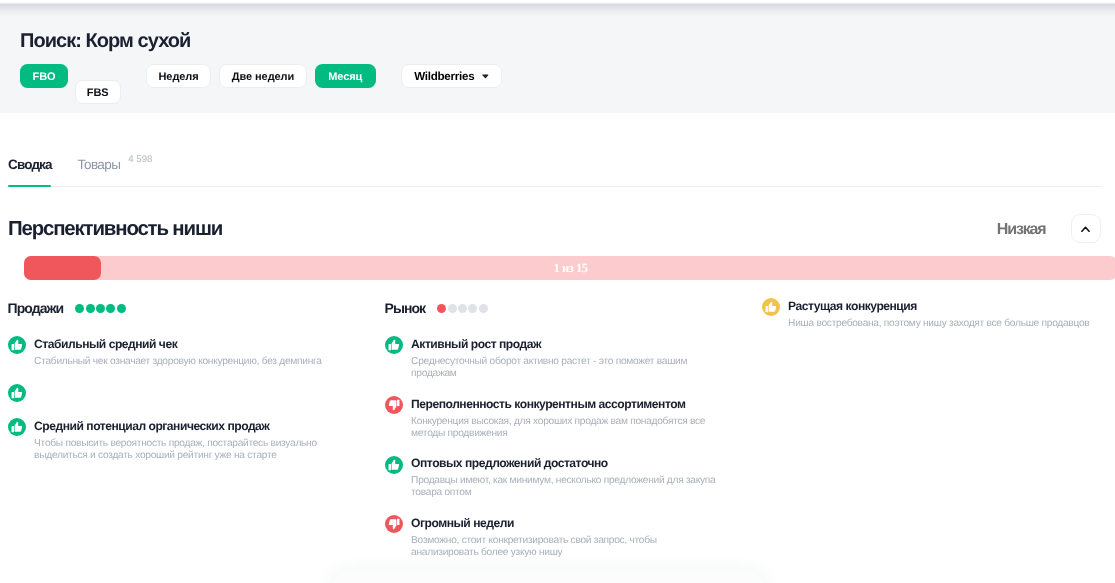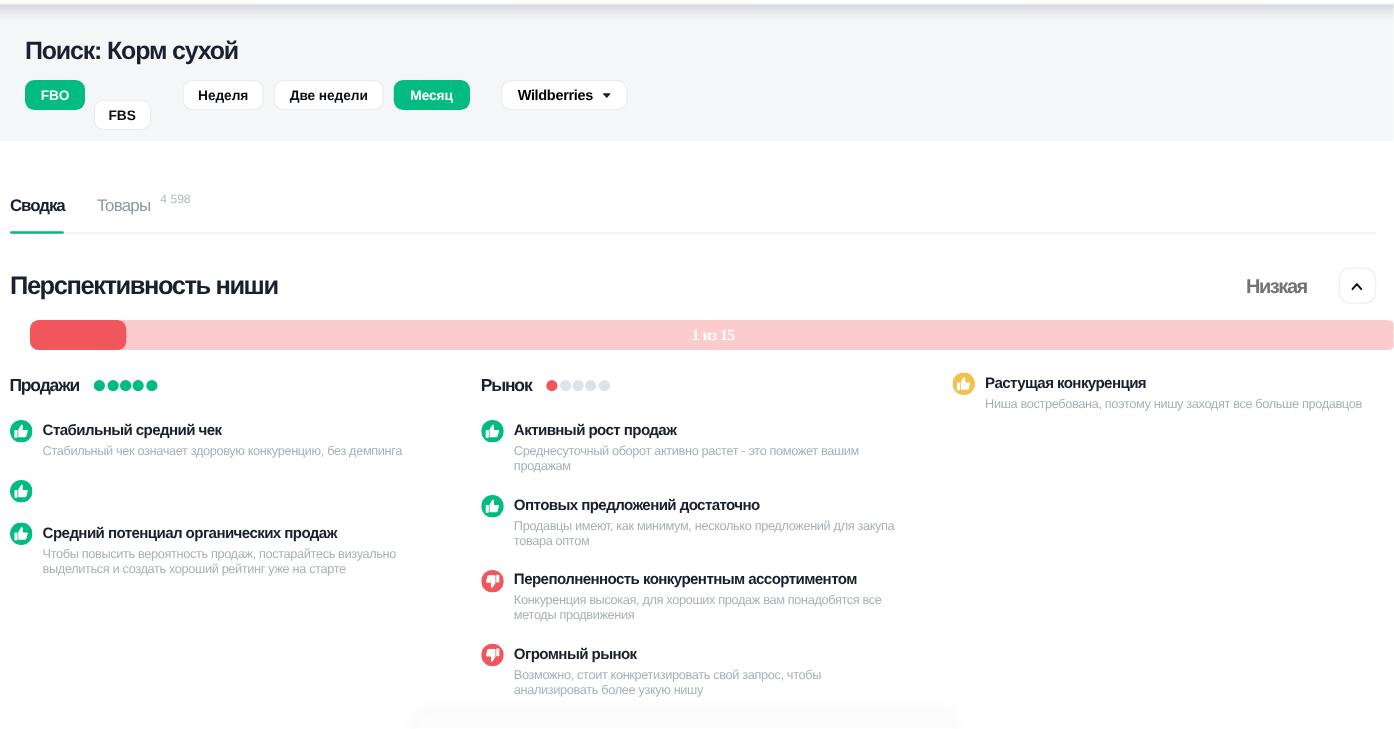--- a/index.html
+++ b/index.html
@@ -230,54 +230,54 @@
               <path d="M6.6 7.6 L8.85 3.95 a0.78 0.78 0 0 1 1.38 0.5 V7.9 h3.0 a0.92 0.92 0 0 1 0.89 1.18 l-0.92 3.73 a1.2 1.2 0 0 1 -1.16 0.9 H7.02 a0.42 0.42 0 0 1 -0.42 -0.42 Z"></path>
             </g>
           </svg>
           <div class="item-text">
             <div class="item-title">Активный рост продаж</div>
             <div class="item-desc">Среднесуточный оборот активно растет - это поможет вашим продажам</div>
           </div>
         </div>
         <div class="item">
           <svg class="item-icon" viewBox="0 0 18 18">
+            <circle cx="9" cy="9" r="9" fill="#ef575d"></circle>
+            <g transform="rotate(180 9 9)" fill="#fff">
+              <path d="M3.55 8.35 a0.42 0.42 0 0 1 0.42 -0.42 H5.6 a0.42 0.42 0 0 1 0.42 0.42 V13.85 a0.42 0.42 0 0 1 -0.42 0.42 H3.97 a0.42 0.42 0 0 1 -0.42 -0.42 Z"></path>
+              <path d="M6.6 7.6 L8.85 3.95 a0.78 0.78 0 0 1 1.38 0.5 V7.9 h3.0 a0.92 0.92 0 0 1 0.89 1.18 l-0.92 3.73 a1.2 1.2 0 0 1 -1.16 0.9 H7.02 a0.42 0.42 0 0 1 -0.42 -0.42 Z"></path>
+            </g>
+          </svg>
+          <div class="item-text">
+            <div class="item-title">Переполненность конкурентным ассортиментом</div>
+            <div class="item-desc">Конкуренция высокая, для хороших продаж вам понадобятся все методы продвижения</div>
+          </div>
+        </div>
+        <div class="item">
+          <svg class="item-icon" viewBox="0 0 18 18">
             <circle cx="9" cy="9" r="9" fill="#01bb80"></circle>
             <g fill="#fff">
               <path d="M3.55 8.35 a0.42 0.42 0 0 1 0.42 -0.42 H5.6 a0.42 0.42 0 0 1 0.42 0.42 V13.85 a0.42 0.42 0 0 1 -0.42 0.42 H3.97 a0.42 0.42 0 0 1 -0.42 -0.42 Z"></path>
               <path d="M6.6 7.6 L8.85 3.95 a0.78 0.78 0 0 1 1.38 0.5 V7.9 h3.0 a0.92 0.92 0 0 1 0.89 1.18 l-0.92 3.73 a1.2 1.2 0 0 1 -1.16 0.9 H7.02 a0.42 0.42 0 0 1 -0.42 -0.42 Z"></path>
             </g>
           </svg>
           <div class="item-text">
             <div class="item-title">Оптовых предложений достаточно</div>
             <div class="item-desc">Продавцы имеют, как минимум, несколько предложений для закупа товара оптом</div>
           </div>
         </div>
         <div class="item">
           <svg class="item-icon" viewBox="0 0 18 18">
             <circle cx="9" cy="9" r="9" fill="#ef575d"></circle>
             <g transform="rotate(180 9 9)" fill="#fff">
               <path d="M3.55 8.35 a0.42 0.42 0 0 1 0.42 -0.42 H5.6 a0.42 0.42 0 0 1 0.42 0.42 V13.85 a0.42 0.42 0 0 1 -0.42 0.42 H3.97 a0.42 0.42 0 0 1 -0.42 -0.42 Z"></path>
               <path d="M6.6 7.6 L8.85 3.95 a0.78 0.78 0 0 1 1.38 0.5 V7.9 h3.0 a0.92 0.92 0 0 1 0.89 1.18 l-0.92 3.73 a1.2 1.2 0 0 1 -1.16 0.9 H7.02 a0.42 0.42 0 0 1 -0.42 -0.42 Z"></path>
             </g>
           </svg>
           <div class="item-text">
-            <div class="item-title">Переполненность конкурентным ассортиментом</div>
-            <div class="item-desc">Конкуренция высокая, для хороших продаж вам понадобятся все методы продвижения</div>
-          </div>
-        </div>
-        <div class="item">
-          <svg class="item-icon" viewBox="0 0 18 18">
-            <circle cx="9" cy="9" r="9" fill="#ef575d"></circle>
-            <g transform="rotate(180 9 9)" fill="#fff">
-              <path d="M3.55 8.35 a0.42 0.42 0 0 1 0.42 -0.42 H5.6 a0.42 0.42 0 0 1 0.42 0.42 V13.85 a0.42 0.42 0 0 1 -0.42 0.42 H3.97 a0.42 0.42 0 0 1 -0.42 -0.42 Z"></path>
-              <path d="M6.6 7.6 L8.85 3.95 a0.78 0.78 0 0 1 1.38 0.5 V7.9 h3.0 a0.92 0.92 0 0 1 0.89 1.18 l-0.92 3.73 a1.2 1.2 0 0 1 -1.16 0.9 H7.02 a0.42 0.42 0 0 1 -0.42 -0.42 Z"></path>
-            </g>
-          </svg>
-          <div class="item-text">
-            <div class="item-title">Огромный рынок</div>
+            <div class="item-title">Огромный недели</div>
             <div class="item-desc">Возможно, стоит конкретизировать свой запрос, чтобы анализировать более узкую нишу</div>
           </div>
         </div>
       </div>
       <div class="col">
         <div class="item">
           <svg class="item-icon" viewBox="0 0 18 18">
             <circle cx="9" cy="9" r="9" fill="#f3c14e"></circle>
             <g fill="#fff">
               <path d="M3.55 8.35 a0.42 0.42 0 0 1 0.42 -0.42 H5.6 a0.42 0.42 0 0 1 0.42 0.42 V13.85 a0.42 0.42 0 0 1 -0.42 0.42 H3.97 a0.42 0.42 0 0 1 -0.42 -0.42 Z"></path>

